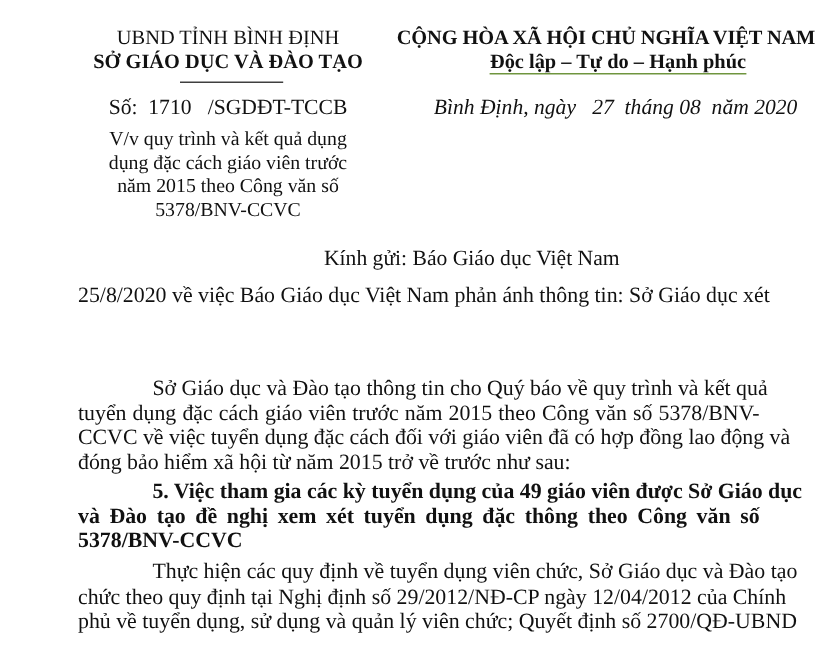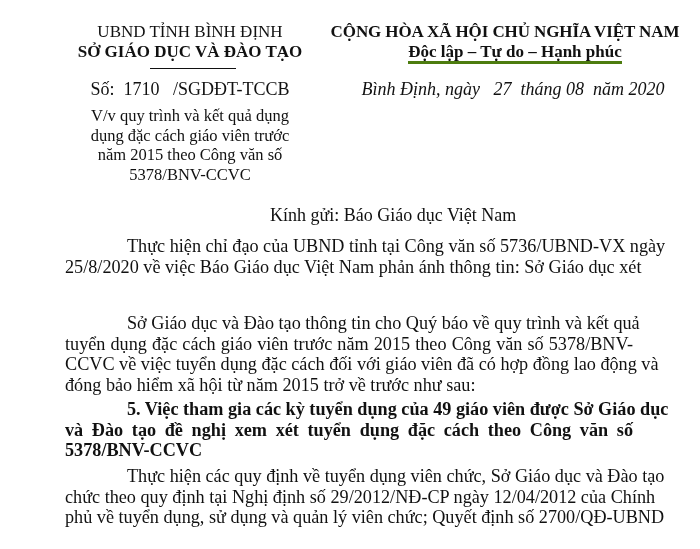--- a/index.html
+++ b/index.html
@@ -34,41 +34,40 @@
 </div>
 <div class="abs c hdr-left" style="top:106px; font-size:16.5px; line-height:19.5px;">
   <div>V/v quy trình và kết quả dụng</div>
   <div>dụng đặc cách giáo viên trước</div>
   <div>năm 2015 theo Công văn số</div>
   <div>5378/BNV-CCVC</div>
 </div>
 
 <div class="abs c hdr-right t17 b" style="top:22px; letter-spacing:-0.1px;">CỘNG HÒA XÃ  HỘI CHỦ NGHĨA VIỆT NAM</div>
 <div class="abs c hdr-right t17 b" style="top:42px; left:330px;">
-  <span style="border-bottom:3px solid #4d7c0f; padding-bottom:0px;">Độc lập – Tự do – Hạnh phúc</span>
+  <span style="border-bottom:1px solid #4d7c0f; padding-bottom:0px;">Độc lập – Tự do – Hạnh phúc</span>
 </div>
 <div class="abs c hdr-right t18 i" style="top:79px; left:328px; white-space:pre;">Bình Định, ngày   27  tháng 08  năm 2020</div>
 
 <div class="abs t18" style="top:205px; left:270px;">Kính gửi: Báo Giáo dục Việt Nam</div>
 
 <div class="para" style="top:236px;">
-  <span class="line indent">Thực hiện chỉ đạo của UBND tỉnh tại Công văn số 5736/UBND-VX ngày</span>
   <span class="line">25/8/2020 về việc Báo Giáo dục Việt Nam phản ánh thông tin: Sở Giáo dục xét</span>
 </div>
 
 <div class="para" style="top:313px;">
   <span class="line indent">Sở Giáo dục và Đào tạo thông tin cho Quý báo về quy trình và kết quả</span>
   <span class="line">tuyển dụng đặc cách giáo viên trước năm 2015 theo Công văn số 5378/BNV-</span>
   <span class="line">CCVC về việc tuyển dụng đặc cách đối với giáo viên đã có hợp đồng lao động và</span>
   <span class="line last">đóng bảo hiểm xã hội từ năm 2015 trở về trước như sau:</span>
 </div>
 
 <div class="para b" style="top:399px;">
   <span class="line indent">5. Việc tham gia các kỳ tuyển dụng của 49 giáo viên được Sở Giáo dục</span>
-  <span class="line">và Đào tạo đề nghị xem xét tuyển dụng đặc cách theo Công văn số</span>
+  <span class="line">và Đào tạo đề nghị xem xét tuyển dụng đặc thông theo Công văn số</span>
   <span class="line last">5378/BNV-CCVC</span>
 </div>
 
 <div class="para" style="top:466px;">
   <span class="line indent">Thực hiện các quy định về tuyển dụng viên chức, Sở Giáo dục và Đào tạo</span>
   <span class="line">chức theo quy định tại Nghị định số 29/2012/NĐ-CP ngày 12/04/2012 của Chính</span>
   <span class="line">phủ về tuyển dụng, sử dụng và quản lý viên chức; Quyết định số 2700/QĐ-UBND</span>
 </div>
 
 </body></html>

